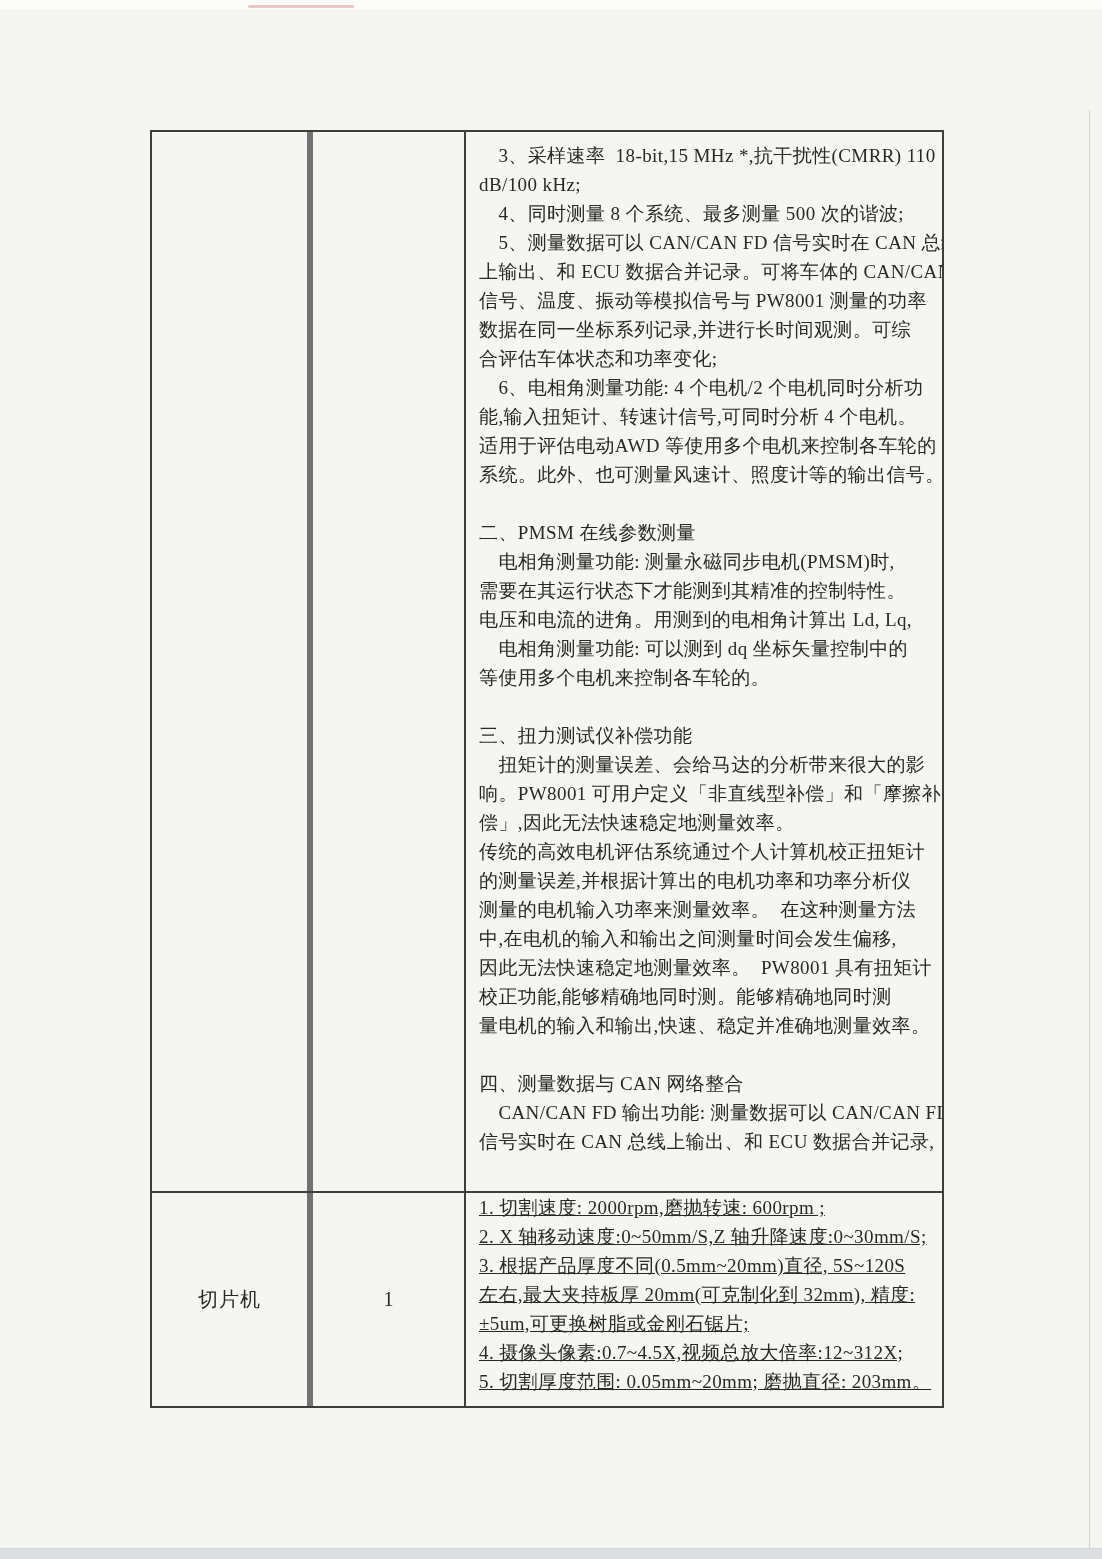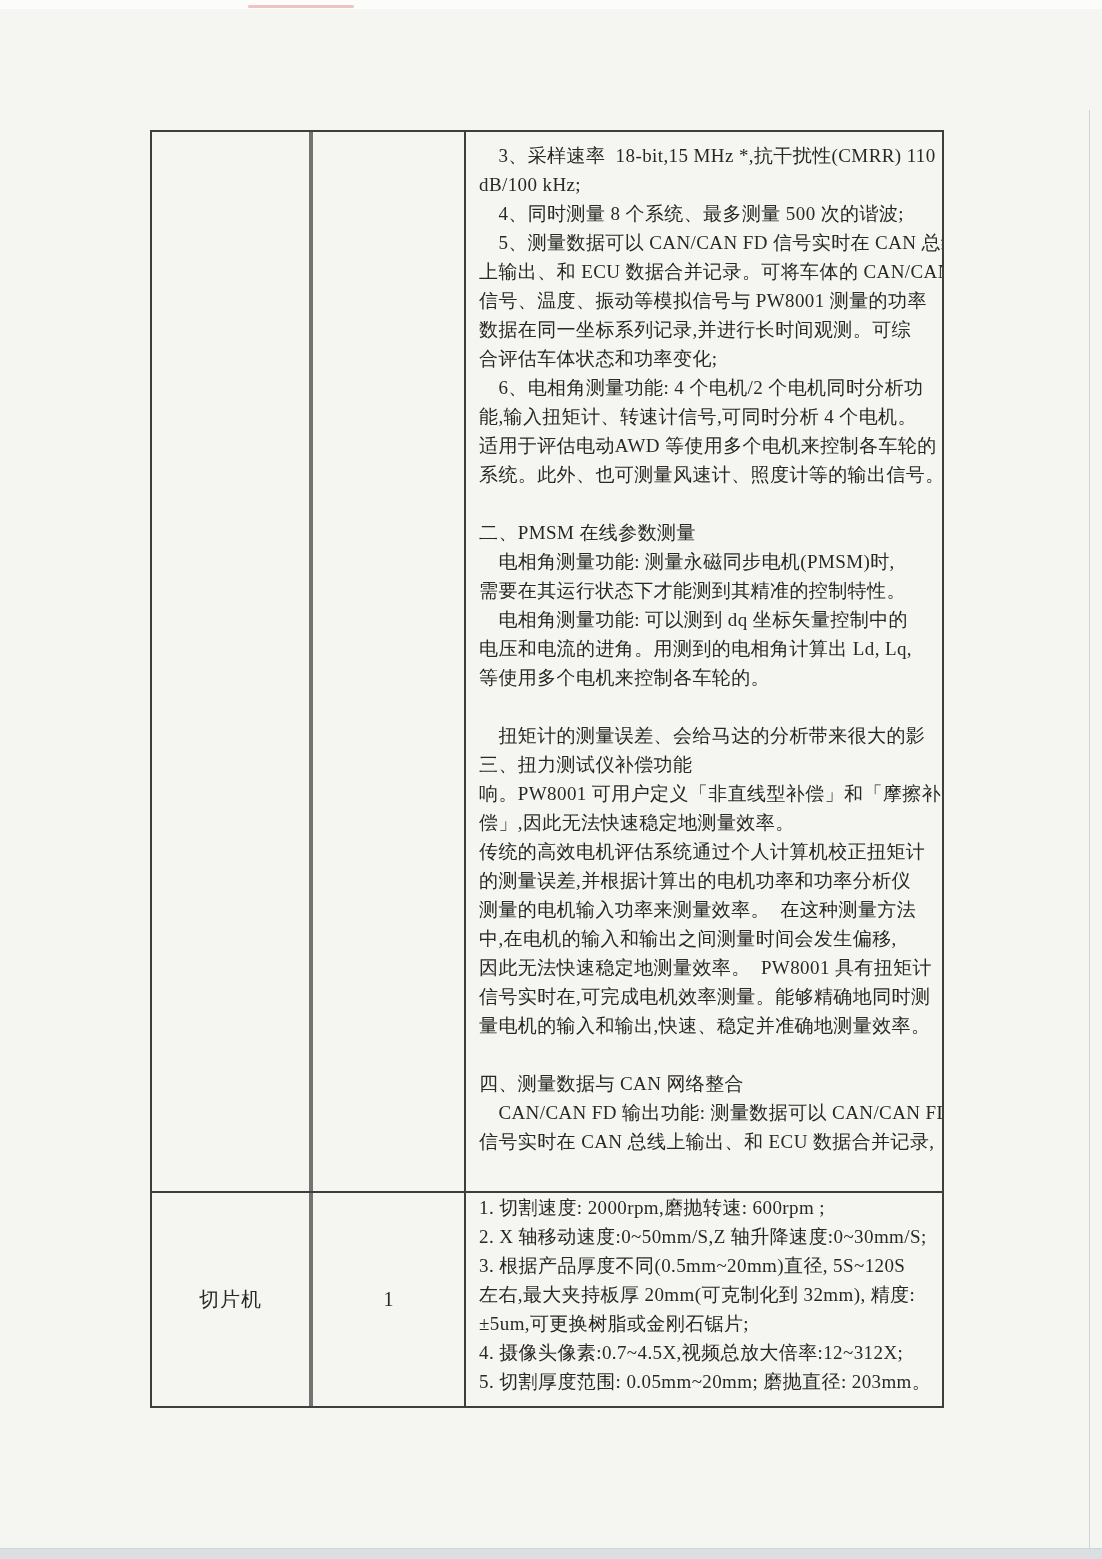--- a/index.html
+++ b/index.html
@@ -63,21 +63,21 @@
     border-bottom: 2px solid #3f3e3c;
   }
   .tr-slicer {
     flex: 1;
   }
   .td {
     box-sizing: border-box;
   }
   .col-device {
     width: 161px;
-    border-right: 4px solid #737373;
+    border-right: 6px solid #737373;
     display: flex;
     align-items: center;
     justify-content: center;
     font-size: 20px;
     letter-spacing: 1px;
   }
   .col-qty {
     width: 153px;
     border-right: 2px solid #3f3e3c;
     display: flex;
@@ -87,20 +87,21 @@
   }
   .col-spec {
     flex: 1;
     overflow: hidden;
   }
   .tr-continuation .col-spec {
     padding: 9px 6px 0 13px;
   }
   .tr-slicer .col-spec {
     padding: 0 6px 0 13px;
+    text-decoration: underline;
   }
   .line {
     height: 29px;
     line-height: 29px;
     font-size: 19px;
     letter-spacing: 0.4px;
     white-space: pre;
   }
 </style>
 </head>
@@ -144,47 +145,47 @@
           <div class="line">系统。此外、也可测量风速计、照度计等的输出信号。</div>
 
           <div class="line"></div>
 
           <div class="line">二、PMSM 在线参数测量</div>
 
           <div class="line">　电相角测量功能: 测量永磁同步电机(PMSM)时,</div>
 
           <div class="line">需要在其运行状态下才能测到其精准的控制特性。</div>
 
+          <div class="line">电压和电流的进角。用测到的电相角计算出 Ld, Lq,</div>
+
           <div class="line">　电相角测量功能: 可以测到 dq 坐标矢量控制中的</div>
 
-          <div class="line">电压和电流的进角。用测到的电相角计算出 Ld, Lq,</div>
-
           <div class="line">等使用多个电机来控制各车轮的。</div>
 
           <div class="line"></div>
 
+          <div class="line">三、扭力测试仪补偿功能</div>
+
           <div class="line">　扭矩计的测量误差、会给马达的分析带来很大的影</div>
 
-          <div class="line">三、扭力测试仪补偿功能</div>
-
           <div class="line">响。PW8001 可用户定义「非直线型补偿」和「摩擦补</div>
 
           <div class="line">偿」,因此无法快速稳定地测量效率。</div>
 
           <div class="line">传统的高效电机评估系统通过个人计算机校正扭矩计</div>
 
           <div class="line">的测量误差,并根据计算出的电机功率和功率分析仪</div>
 
           <div class="line">测量的电机输入功率来测量效率。  在这种测量方法</div>
 
           <div class="line">中,在电机的输入和输出之间测量时间会发生偏移,</div>
 
           <div class="line">因此无法快速稳定地测量效率。  PW8001 具有扭矩计</div>
 
-          <div class="line">信号实时在,可完成电机效率测量。能够精确地同时测</div>
+          <div class="line">校正功能,能够精确地同时测。能够精确地同时测</div>
 
           <div class="line">量电机的输入和输出,快速、稳定并准确地测量效率。</div>
 
           <div class="line"></div>
 
           <div class="line">四、测量数据与 CAN 网络整合</div>
 
           <div class="line">　CAN/CAN FD 输出功能: 测量数据可以 CAN/CAN FD</div>
 
           <div class="line">信号实时在 CAN 总线上输出、和 ECU 数据合并记录,</div>

